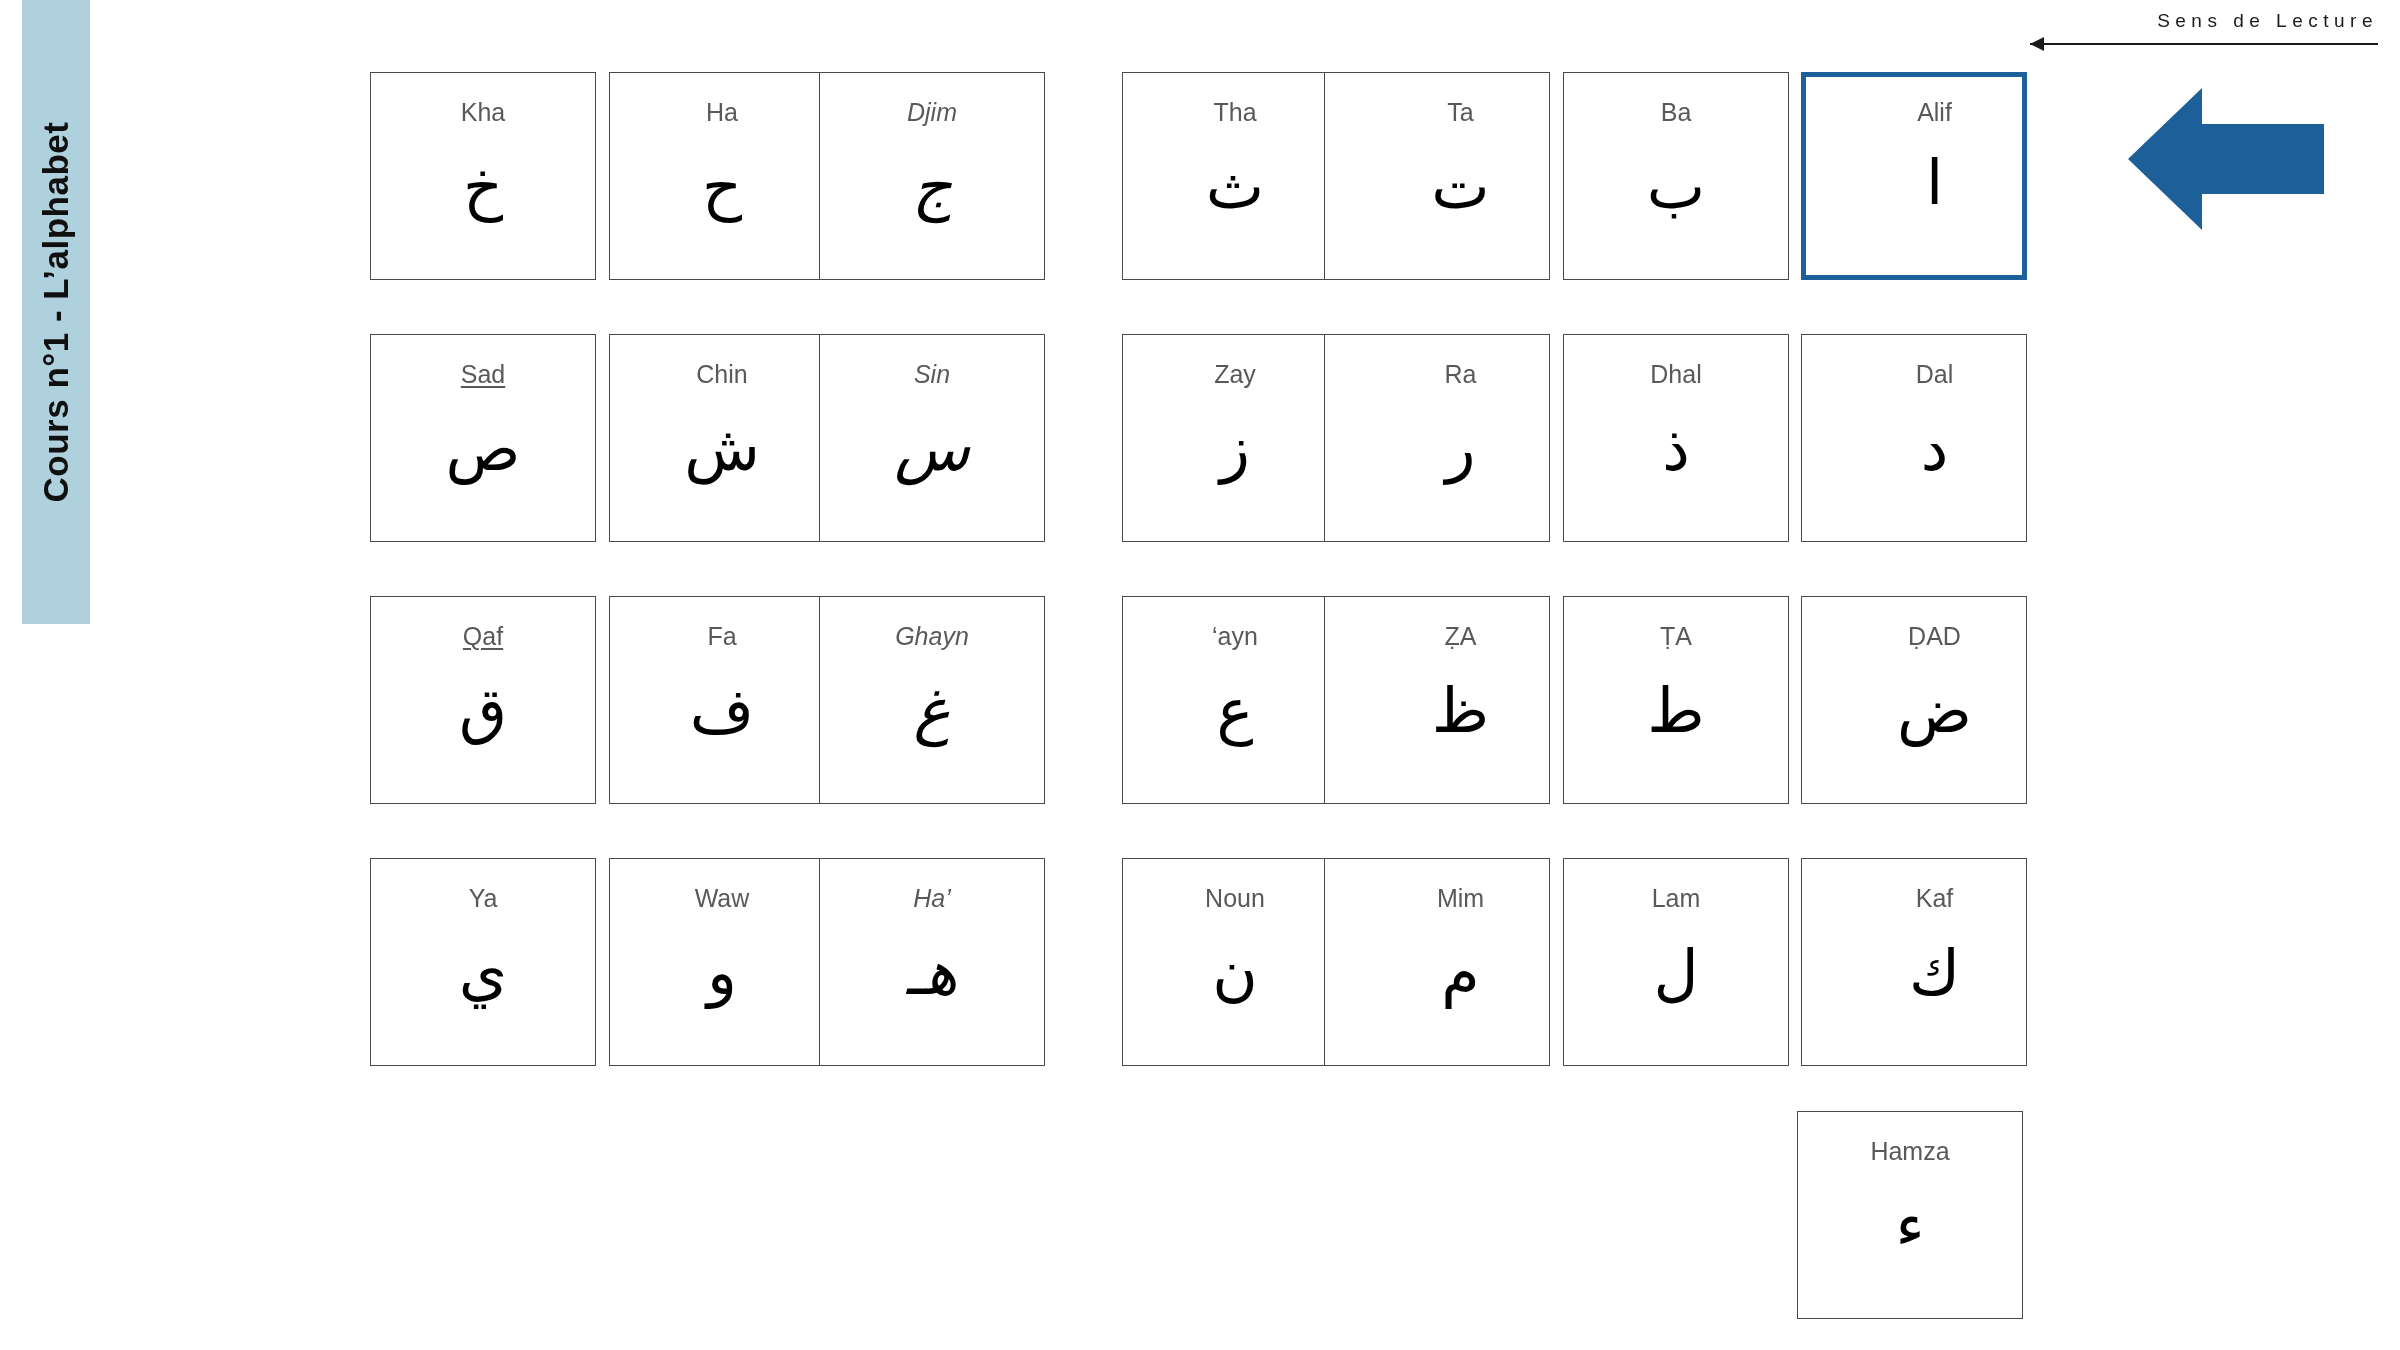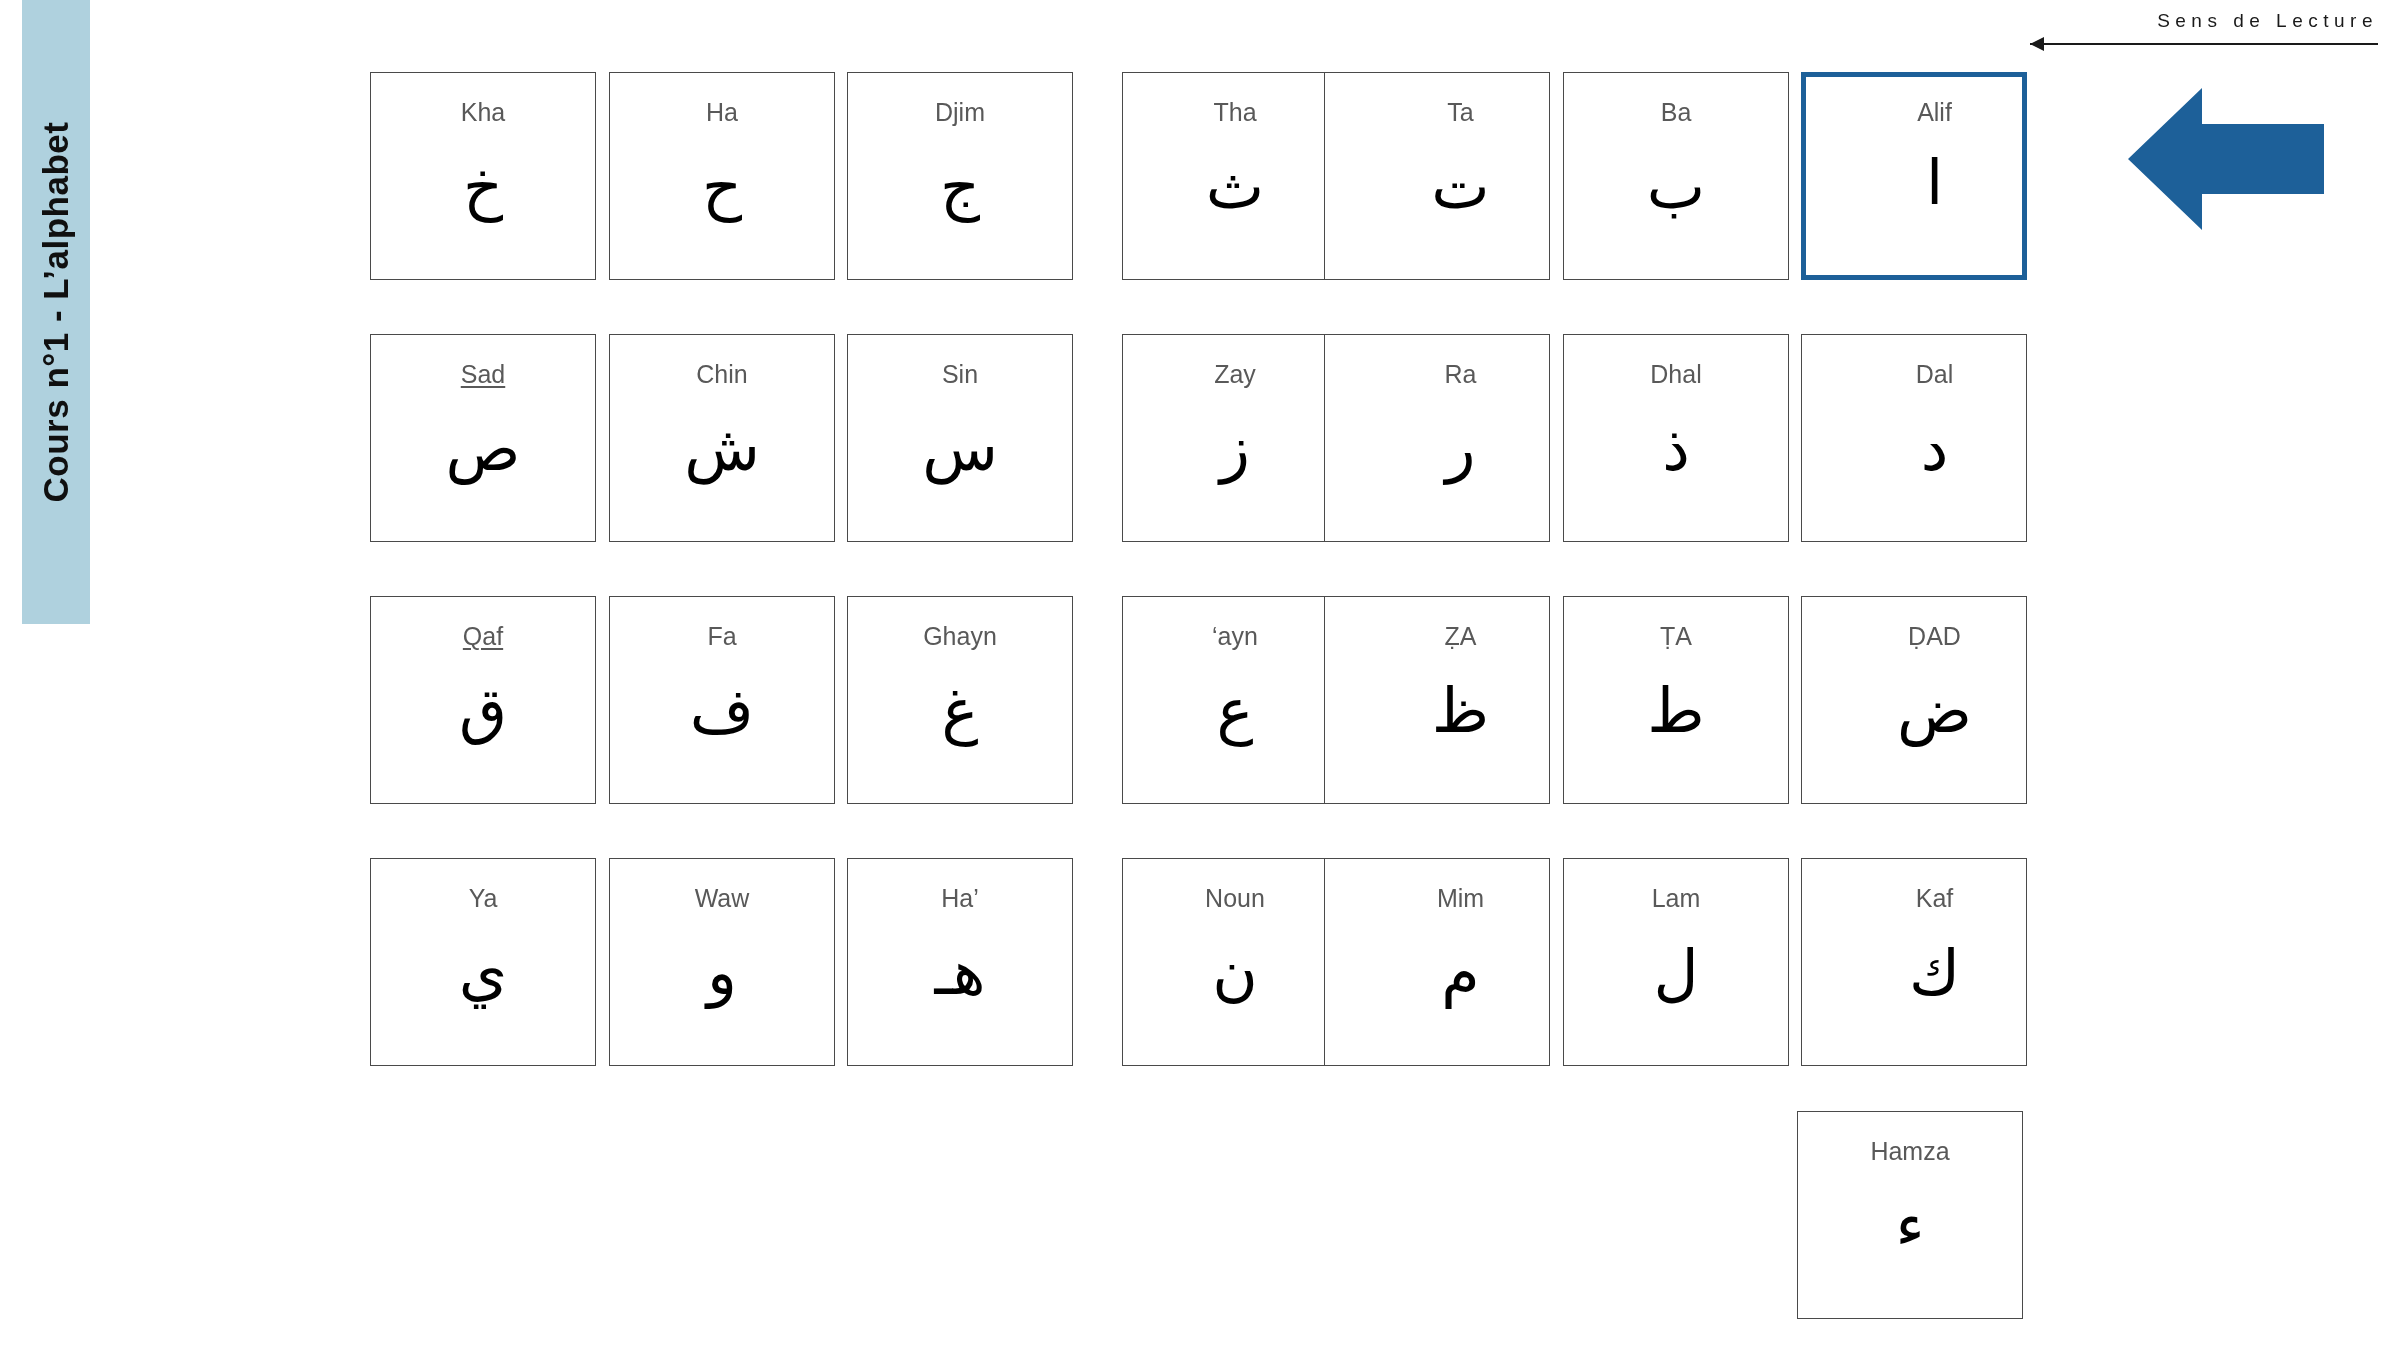--- a/index.html
+++ b/index.html
@@ -133,21 +133,21 @@
     line-height: 1.15;
     direction: rtl;
     font-family: "DejaVu Sans", sans-serif;
   }
   .highlight .letter-name { margin-top: 23px; }
   .highlight .letter-glyph { margin-top: 22px; }
 
   
   .col0 { left: 0px; }
   .col1 { left: 239px; }
-  .col2 { left: 477px; }
+  .col2 { left: 449px; font-style: italic; }
   .col3 { left: 716px; margin-left: 36px; }
   .col4 { left: 954px; padding-left: 47px; }
   .col5 { left: 1193px; }
   .col6 { left: 1431px; padding-left: 41px; }
 
   .row-gap-1 { margin-top: 31px; }
 
   
   #hamza-row {
     position: relative;

